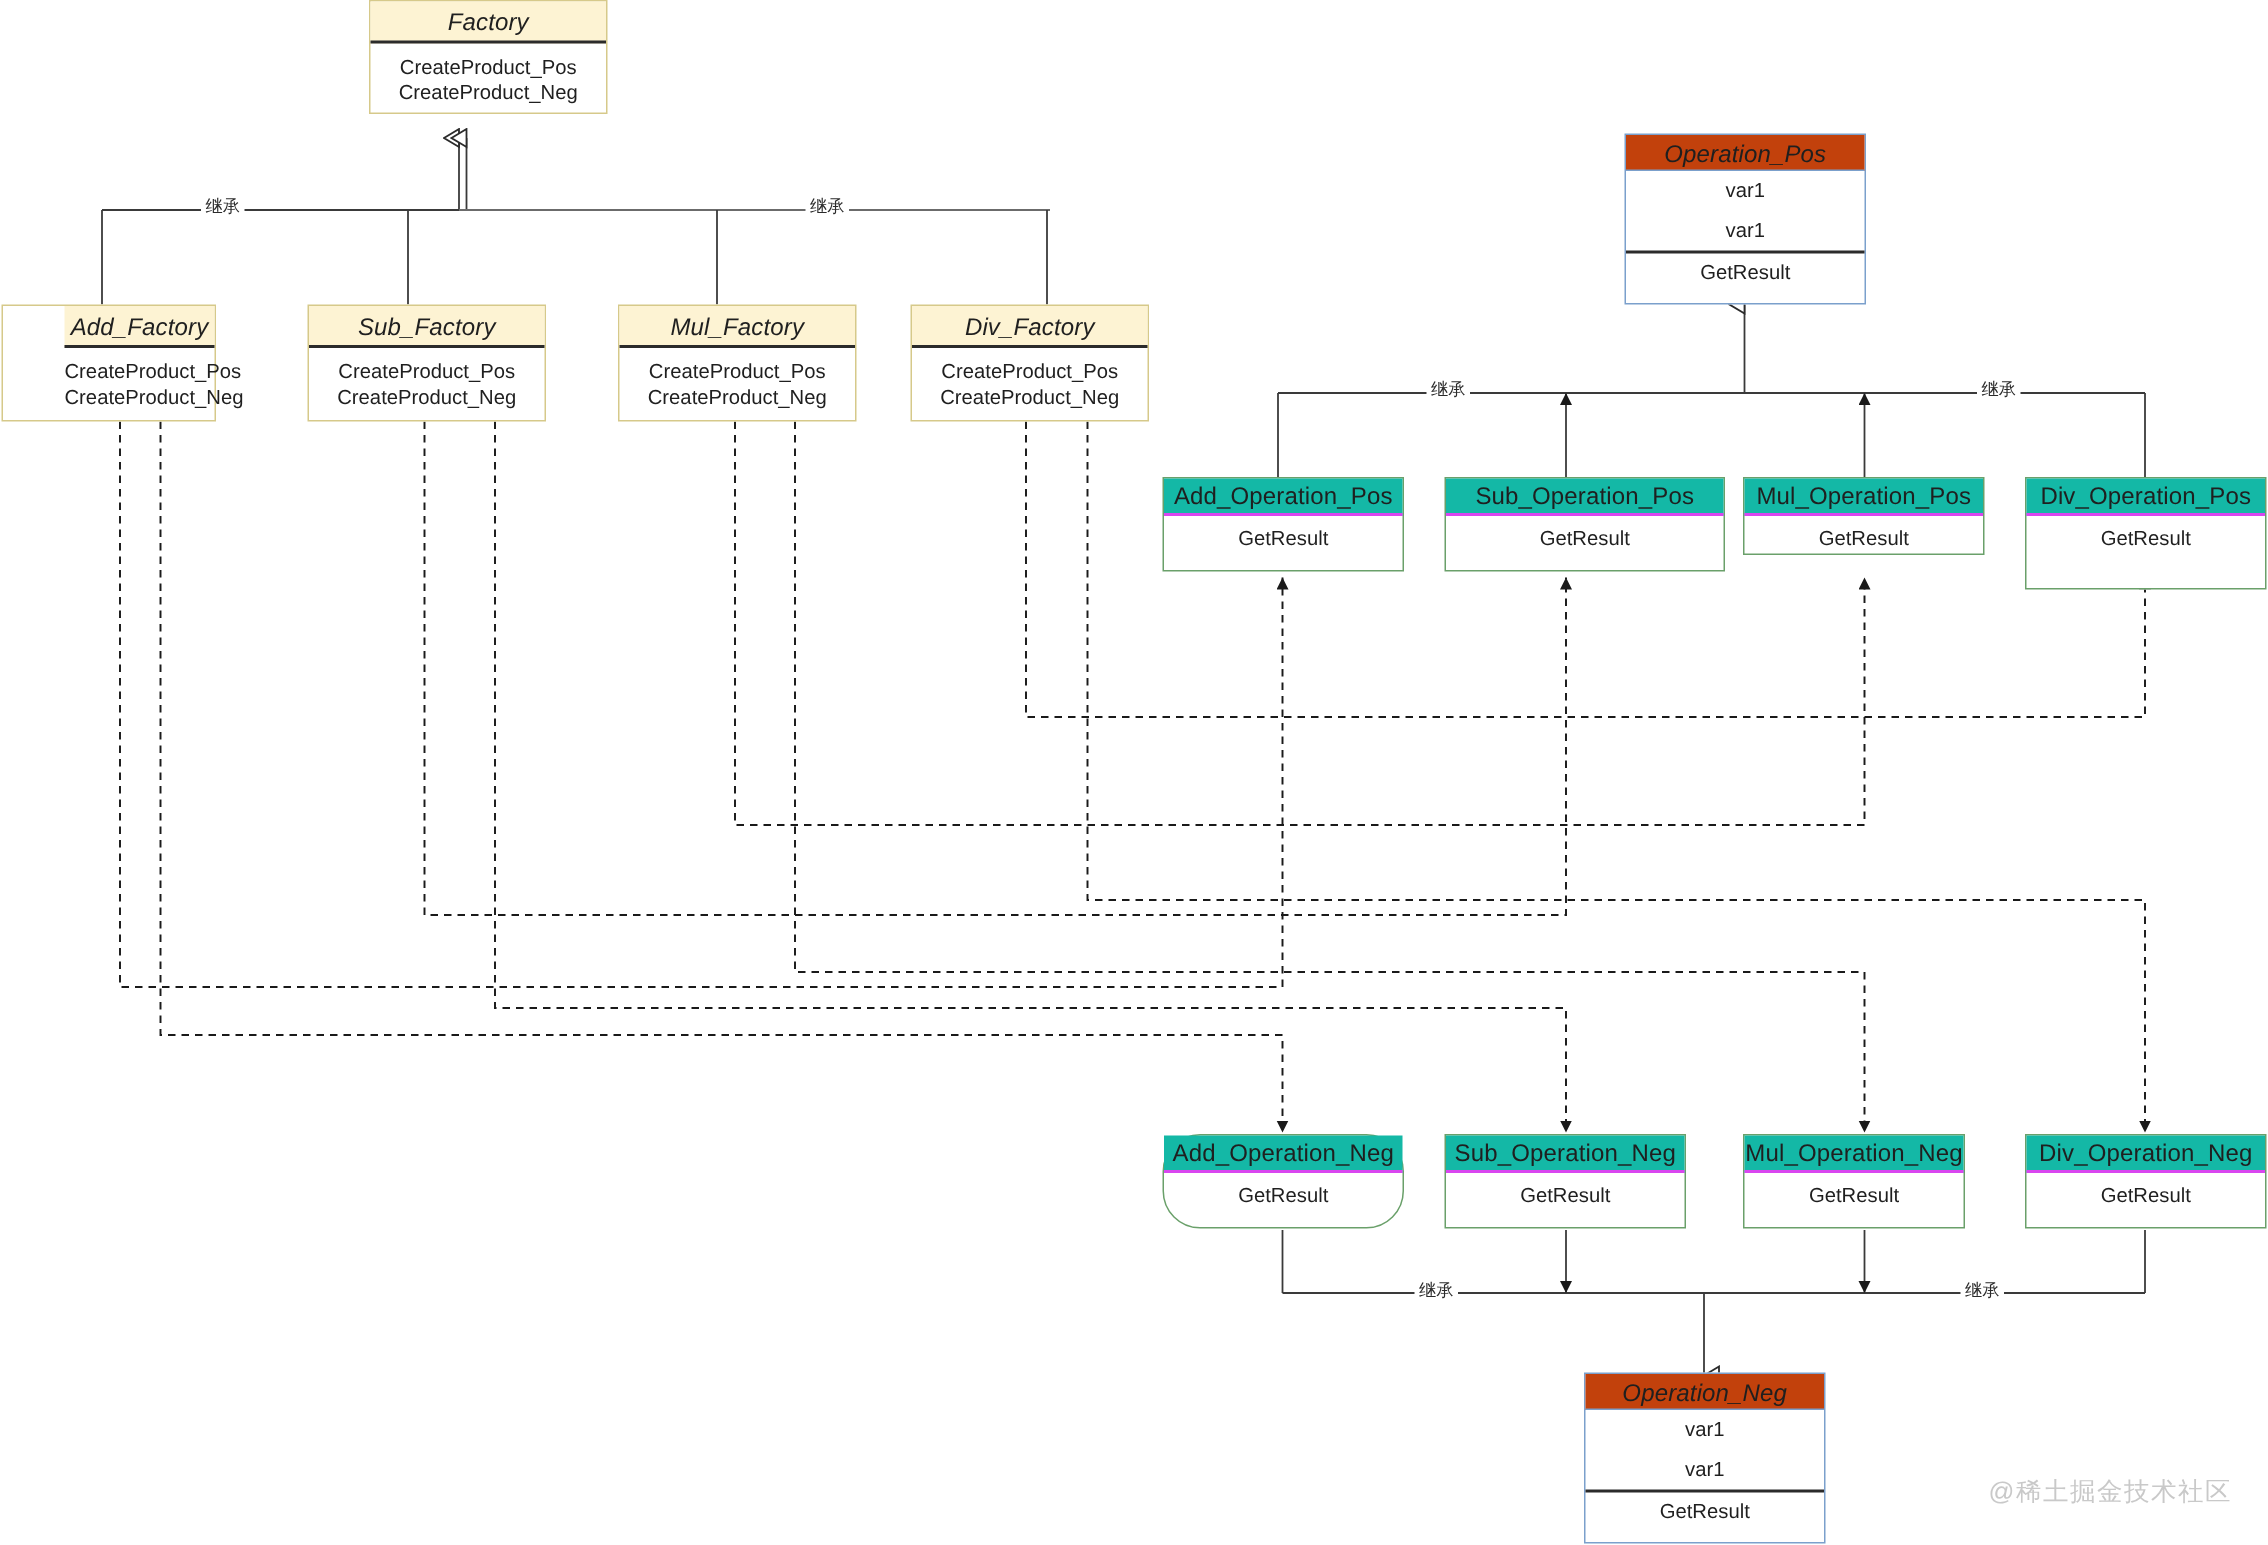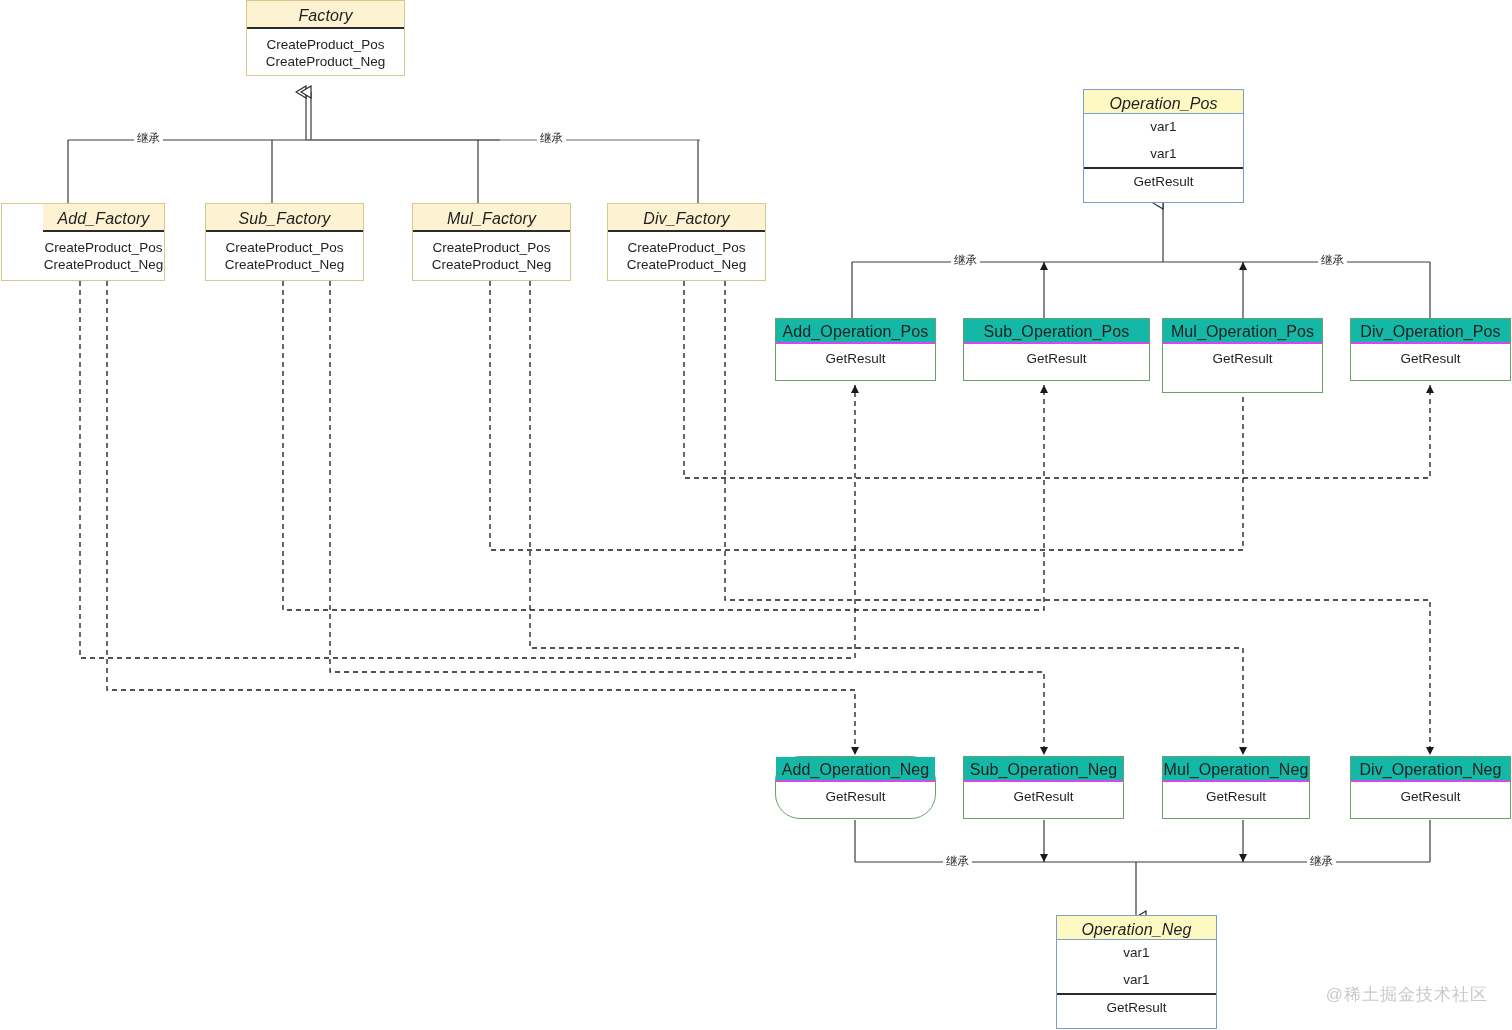--- a/index.html
+++ b/index.html
@@ -59,21 +59,21 @@
     border-bottom: 2px solid #2b2b2b;
     font-style: italic;
     padding-top: 6px;
     height: 28px;
   }
   .yellow .body { padding-top: 7px; }
 
   
   .blue { border: 1px solid #7ba0cc; }
   .blue .hdr {
-    background: #fef9c3;
+    background: #c2410c;
     border-bottom: 1px solid #7ba0cc;
     font-style: italic;
     padding-top: 5px;
     height: 24px;
   }
   .blue .attr {
     text-align: center;
     font-size: 13.5px;
     color: #1f1f1f;
     height: 26px;
@@ -209,21 +209,21 @@
   </svg>
 
   <div class="uml yellow" style="left:246px; top:0px; width:159px; height:76px;">
     <div class="hdr">Factory</div>
     <div class="body">
       <div class="ln">CreateProduct_Pos</div>
       <div class="ln">CreateProduct_Neg</div>
     </div>
   </div>
 
-  <div class="uml yellow" style="left:1px; top:203px; width:164px; height:78px;padding-left:41px;">
+  <div class="uml yellow" style="left:1px; top:203px; width:143px; height:78px;padding-left:41px;">
     <div class="hdr">Add_Factory</div>
     <div class="body">
       <div class="ln">CreateProduct_Pos</div>
       <div class="ln">CreateProduct_Neg</div>
     </div>
   </div>
 
   <div class="uml yellow" style="left:205px; top:203px; width:159px; height:78px;">
     <div class="hdr">Sub_Factory</div>
     <div class="body">
@@ -265,26 +265,26 @@
   <div class="uml green" style="left:775px; top:318px; width:161px; height:63px;">
     <div class="hdr">Add_Operation_Pos</div>
     <div class="body">GetResult</div>
   </div>
 
   <div class="uml green" style="left:963px; top:318px; width:187px; height:63px;">
     <div class="hdr">Sub_Operation_Pos</div>
     <div class="body">GetResult</div>
   </div>
 
-  <div class="uml green" style="left:1162px; top:318px; width:161px; height:75px;">
+  <div class="uml green" style="left:1162px; top:318px; width:161px; height:52px;">
     <div class="hdr">Mul_Operation_Pos</div>
     <div class="body">GetResult</div>
   </div>
 
-  <div class="uml green" style="left:1350px; top:318px; width:161px; height:63px;">
+  <div class="uml green" style="left:1350px; top:318px; width:161px; height:75px;">
     <div class="hdr">Div_Operation_Pos</div>
     <div class="body">GetResult</div>
   </div>
 
   <div class="uml green" style="left:775px; top:756px; width:161px; height:63px;border-radius:25px;">
     <div class="hdr">Add_Operation_Neg</div>
     <div class="body">GetResult</div>
   </div>
 
   <div class="uml green" style="left:963px; top:756px; width:161px; height:63px;">

